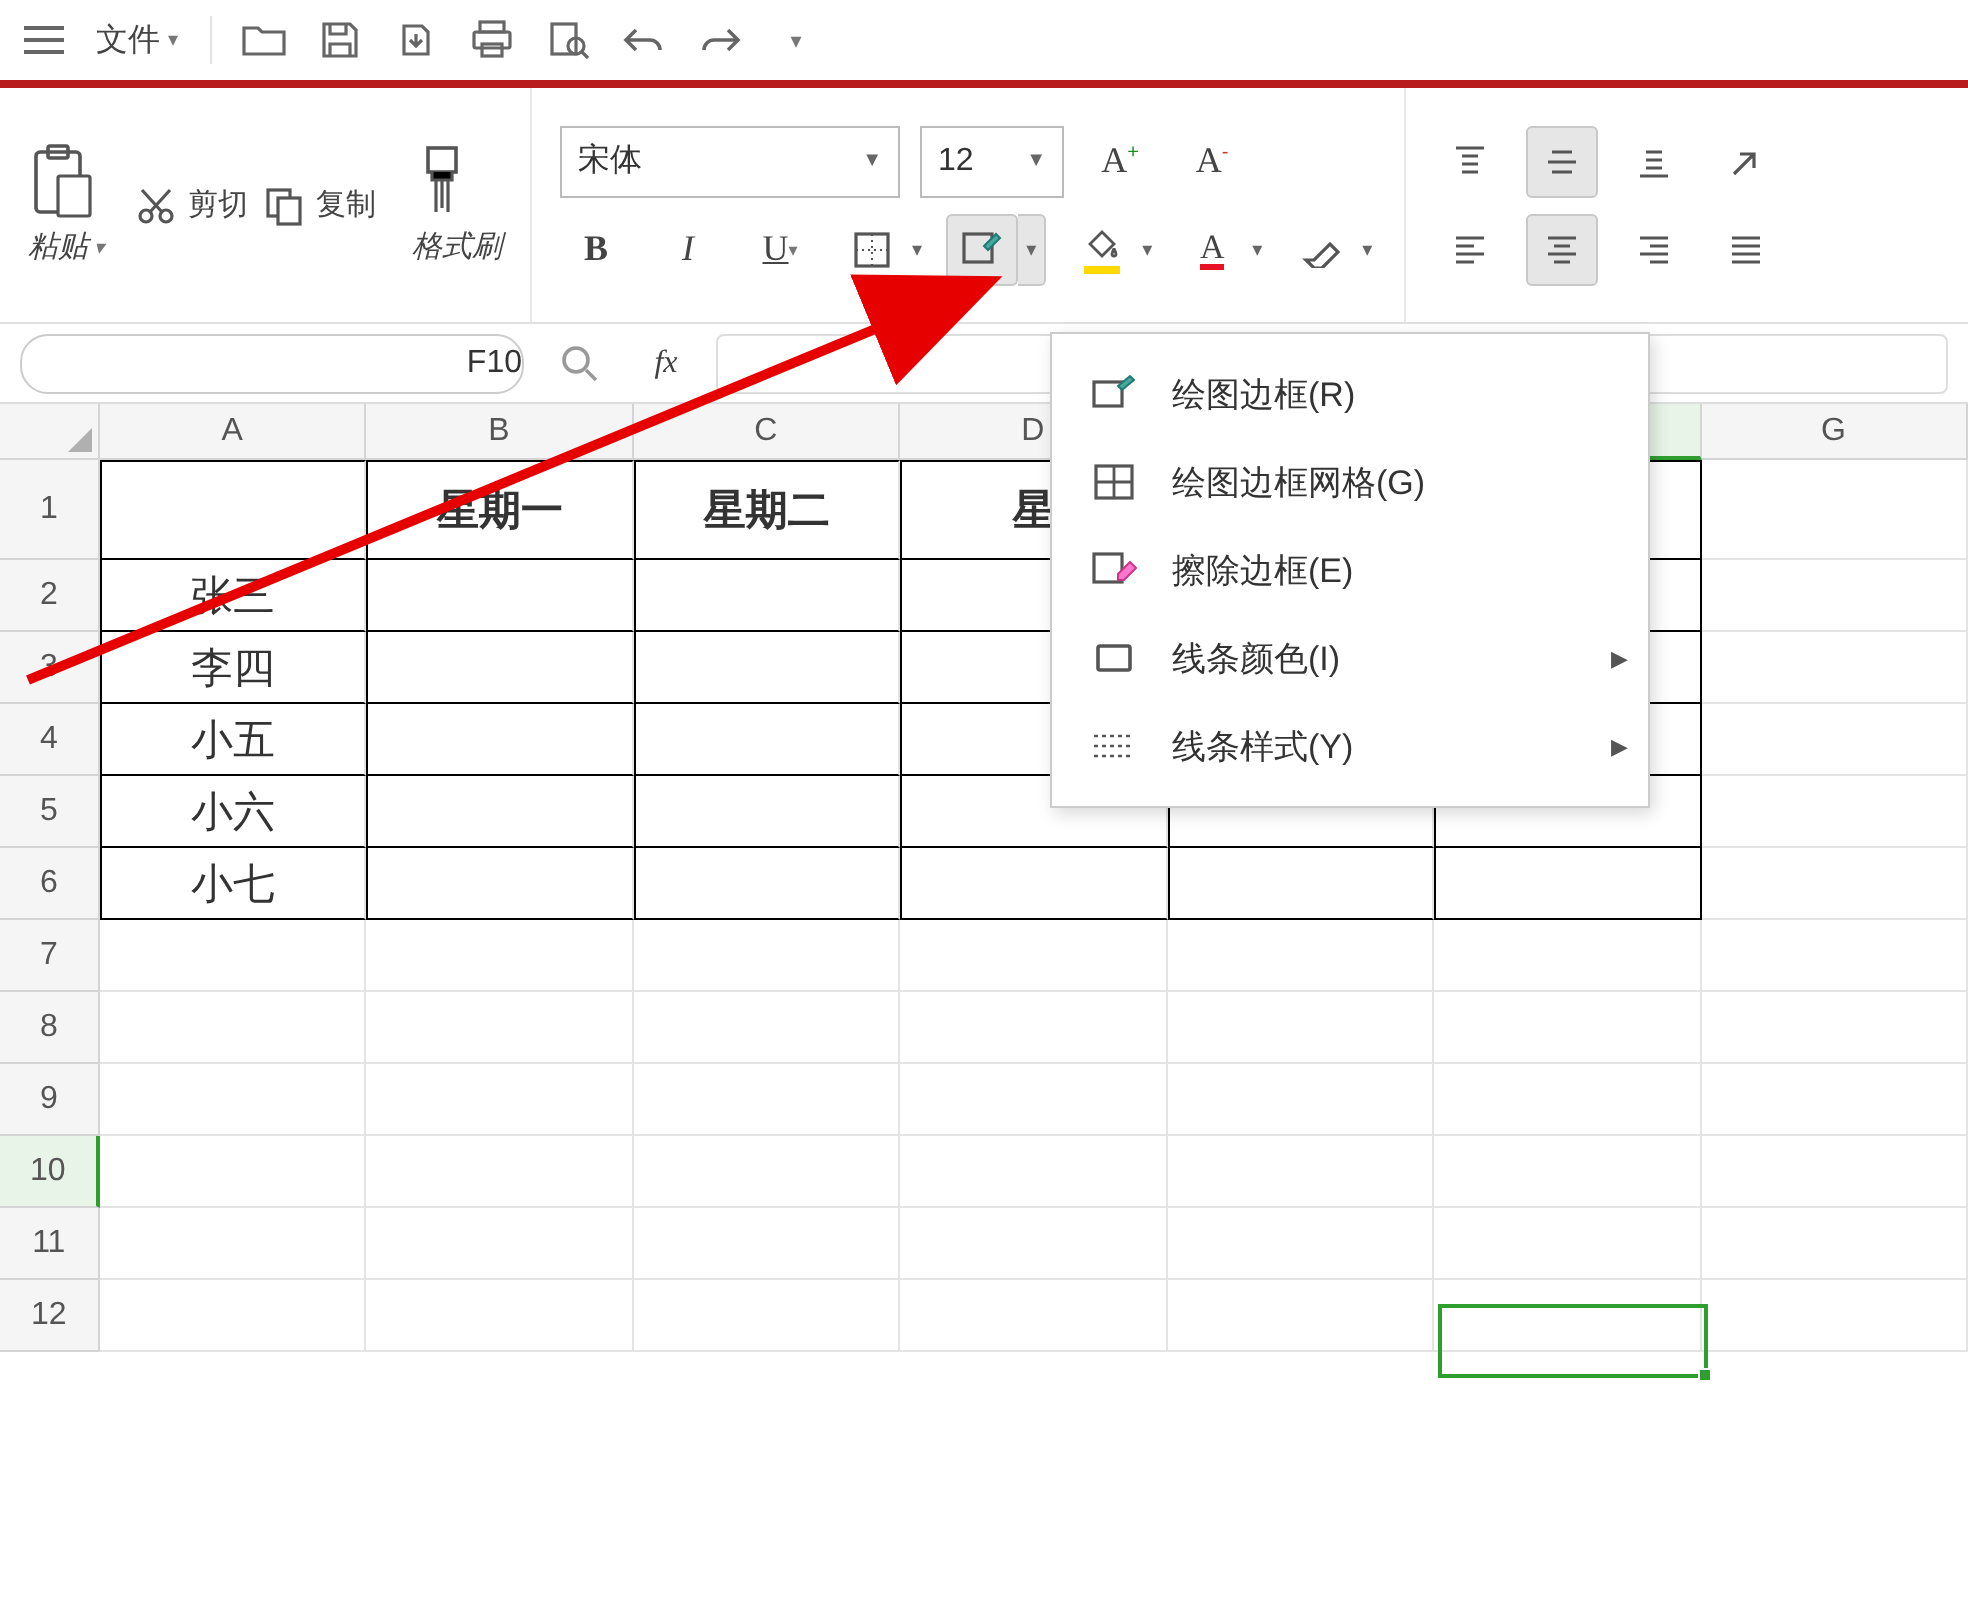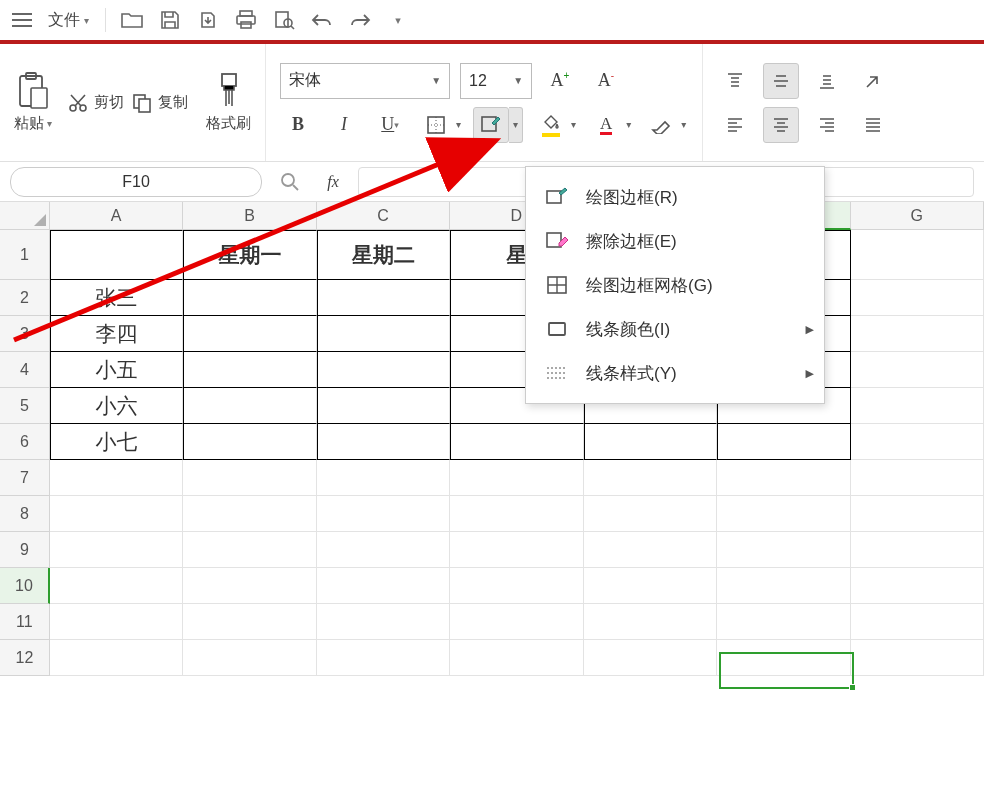--- a/index.html
+++ b/index.html
@@ -10,36 +10,36 @@
 .qat .hamburger { width: 28px; height: 28px; display:flex; align-items:center; justify-content:center; }
 .qat .file-btn { display:flex; align-items:center; gap:4px; font-size: 16px; padding: 2px 6px; color:#444; }
 .qat .sep { width: 1px; height: 24px; background: #e0e0e0; margin: 0 4px; }
 .qat .ico { width: 32px; height: 32px; display:flex; align-items:center; justify-content:center; color:#555; }
 
 
 .ribbon { height: 118px; display:flex; align-items:stretch; border-bottom: 1px solid #e0e0e0; }
 .group { padding: 10px 14px; display:flex; flex-direction:column; justify-content:center; gap: 8px; }
 .group .row { display:flex; align-items:center; gap: 10px; }
 .group + .group { border-left: 1px solid #e8e8e8; }
-.big-btn { display:flex; flex-direction:column; align-items:center; gap:4px; font-size: 15px; color:#444; }
+.big-btn { display:flex; flex-direction:column; align-items:flex-start; gap:4px; font-size: 15px; color:#444;font-style:italic; }
 .small-btn { display:flex; align-items:center; gap:6px; font-size: 15px; color:#444; }
 .font-sel { height: 36px; border:1px solid #bbb; display:flex; align-items:center; padding: 0 8px; font-size: 16px; background:#fff; }
 .font-sel.name { width: 170px; }
 .font-sel.size { width: 72px; }
 .font-sel .drop { margin-left:auto; font-size:10px; color:#666; }
 .btn24 { width: 36px; height: 36px; display:flex; align-items:center; justify-content:center; color:#444; font-size: 18px; }
 .btn-split { display:flex; align-items:center; }
 .btn-split .arr { font-size: 10px; color:#666; padding: 0 2px; }
 .btn24.sel { background:#e6e6e6; border:1px solid #c8c8c8; border-radius:3px; }
 .underline-red { border-bottom: 3px solid #e81123; display:inline-block; line-height:1; }
 .underline-yellow { border-bottom: 4px solid #ffd800; display:inline-block; line-height:1; padding-bottom:1px;}
 
 
 .fb { height: 40px; display:flex; align-items:center; gap: 10px; padding: 6px 10px; border-bottom: 1px solid #ddd; }
-.name-box { width: 252px; height: 30px; border:1px solid #ccc; border-radius: 14px; display:flex; align-items:center; justify-content:center; font-size: 16px; color:#333; background:#fff; }
+.name-box { width: 252px; height: 30px; border:1px solid #ccc; border-radius: 14px; display:flex; align-items:center; justify-content:flex-end; font-size: 16px; color:#333; background:#fff; }
 .fx { width: 30px; height: 30px; display:flex; align-items:center; justify-content:center; color:#404040; font-style:italic; font-family: "Times New Roman", serif; }
 .fx-in { flex:1; height: 30px; border:1px solid #ddd; border-radius:4px; background:#fff; }
 
 
 .grid-area { position: relative; }
 .col-head { display:flex; height: 28px; }
 .corner { width:50px; border-right:1px solid #d4d4d4; border-bottom:1px solid #d4d4d4; background:#f5f5f5; position:relative; }
 .corner::after { content:""; position:absolute; right:3px; bottom:3px; border-style:solid; border-width: 0 0 12px 12px; border-color: transparent transparent #b0b0b0 transparent; }
 .ch { width:134px; border-right:1px solid #d4d4d4; border-bottom:1px solid #d4d4d4; background:#f5f5f5; display:flex; align-items:center; justify-content:center; font-size:16px; color:#555; }
 .ch.sel { background:#e8f4e8; border-bottom:2px solid #2e9e2e; }
@@ -449,35 +449,35 @@
     <span class="mico">
         <svg width="24" height="20" viewBox="0 0 24 20">
           <rect x="2" y="4" width="14" height="12" fill="none" stroke="#555" stroke-width="1.6"></rect>
           <path d="M16 8l6-5-2-2-6 5z" fill="#4a9" stroke="#277"></path>
         </svg>
       </span>
     <span>绘图边框(R)</span>
   </div>
   <div class="item">
     <span class="mico">
+        <svg width="22" height="20" viewBox="0 0 22 20">
+          <rect x="2" y="2" width="18" height="16" fill="none" stroke="#555" stroke-width="1.6"></rect>
+          <path d="M11 2v16M2 10h18" stroke="#555" stroke-width="1.4"></path>
+        </svg>
+      </span>
+    <span>绘图边框网格(G)</span>
+  </div>
+  <div class="item">
+    <span class="mico">
         <svg width="24" height="20" viewBox="0 0 24 20">
           <rect x="2" y="2" width="14" height="14" fill="none" stroke="#555" stroke-width="1.6"></rect>
           <path d="M14 12l6-6 3 3-6 6h-3z" fill="#f7c" stroke="#c38" stroke-width="1"></path>
         </svg>
       </span>
     <span>擦除边框(E)</span>
-  </div>
-  <div class="item">
-    <span class="mico">
-        <svg width="22" height="20" viewBox="0 0 22 20">
-          <rect x="2" y="2" width="18" height="16" fill="none" stroke="#555" stroke-width="1.6"></rect>
-          <path d="M11 2v16M2 10h18" stroke="#555" stroke-width="1.4"></path>
-        </svg>
-      </span>
-    <span>绘图边框网格(G)</span>
   </div>
   <div class="item">
     <span class="mico">
         <svg width="22" height="18" viewBox="0 0 22 18">
           <rect x="3" y="3" width="16" height="12" rx="1" fill="none" stroke="#555" stroke-width="1.8"></rect>
         </svg>
       </span>
     <span>线条颜色(I)</span>
     <span class="sub">▶</span>
   </div>

